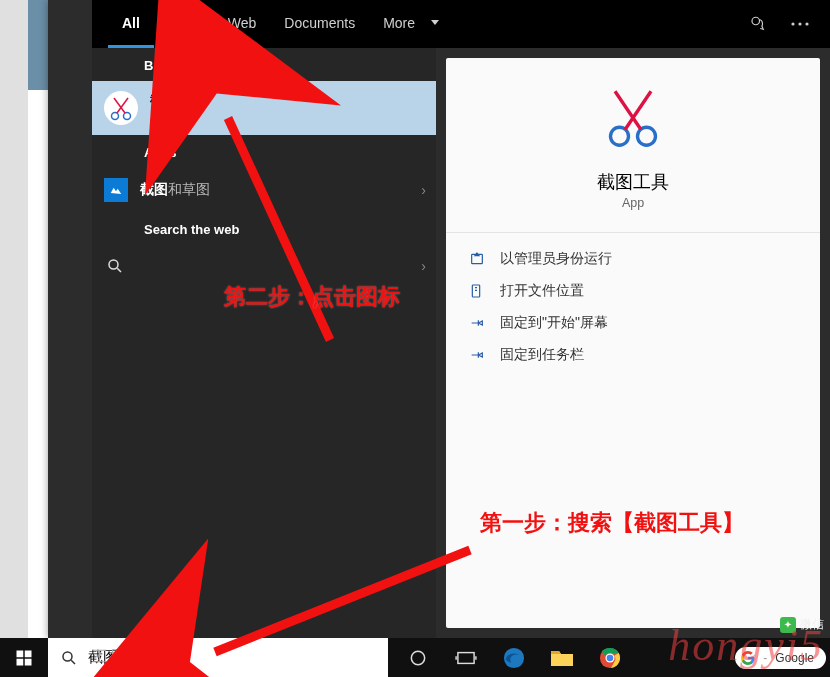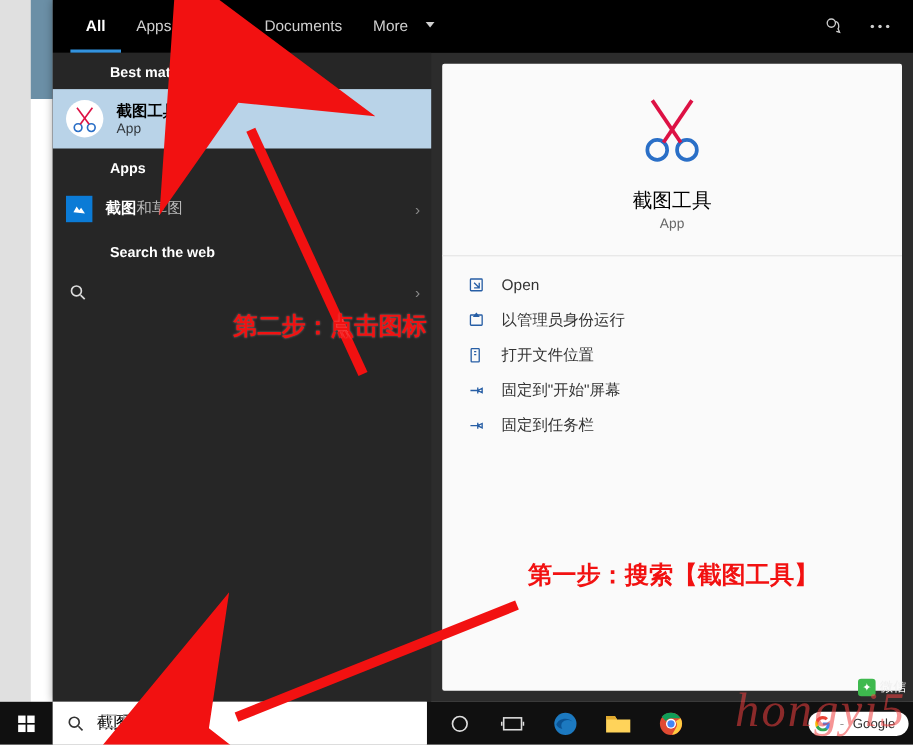--- a/index.html
+++ b/index.html
@@ -10,20 +10,21 @@
     position: absolute; left: 28px; top: 0; width: 20px; height: 638px;
     background: linear-gradient(#6b8fa6 0 90px, #fff 90px);
   }
 
   
   .search-flyout {
     position: absolute; left: 48px; top: 0; width: 782px; height: 638px;
     background: #2c2c2c; color: #fff;
     display: flex; flex-direction: column;
     box-shadow: 0 0 8px rgba(0,0,0,.4);
+    padding-left: 44px;
   }
   .search-tabs {
     height: 48px; background: #000; display: flex; align-items: center;
   }
   .tabs-left { display: flex; align-items: stretch; height: 100%; padding-left: 16px; gap: 0; }
   .search-tab {
     padding: 0 14px; font-size: 14px; color: #d0d0d0; display: flex; align-items: center;
     cursor: pointer; border-bottom: 3px solid transparent;
   }
   .search-tab.active { color: #fff; border-bottom-color: #3393df; font-weight: 600; }
@@ -222,29 +223,20 @@
             </svg>
         </div>
         <div class="detail-title">截图工具</div>
         <div class="detail-sub">App</div>
       </div>
       <div class="detail-divider"></div>
       <div class="action-list">
         <div class="action-item">
           <span class="act-icon">
             <svg width="16" height="16" viewBox="0 0 24 24" fill="none" stroke="currentColor" stroke-width="1.8">
-                <rect x="4" y="4" width="16" height="16" rx="1"></rect>
-                <path d="M9 9l7 7M16 9v7H9"></path>
-              </svg>
-          </span>
-          <span>Open</span>
-        </div>
-        <div class="action-item">
-          <span class="act-icon">
-            <svg width="16" height="16" viewBox="0 0 24 24" fill="none" stroke="currentColor" stroke-width="1.8">
                 <rect x="4" y="5" width="16" height="14" rx="1"></rect>
                 <path d="M12 3l3 4H9z" fill="currentColor"></path>
               </svg>
           </span>
           <span>以管理员身份运行</span>
         </div>
         <div class="action-item">
           <span class="act-icon">
             <svg width="16" height="16" viewBox="0 0 24 24" fill="none" stroke="currentColor" stroke-width="1.8">
                 <rect x="5" y="3" width="11" height="18" rx="1"></rect>
@@ -349,16 +341,16 @@
 <svg width="830" height="677" style="position:absolute;left:0;top:0;pointer-events:none">
   <defs>
     <marker id="ah" markerWidth="22" markerHeight="24" refX="4" refY="12" orient="auto">
       <path d="M0 0 L22 12 L0 24 L7 12 z" fill="#f21111"></path>
     </marker>
   </defs>
   <path d="M330 340 L228 118" stroke="#f21111" stroke-width="9" marker-end="url(#ah)"></path>
   <path d="M470 550 L215 652" stroke="#f21111" stroke-width="9" marker-end="url(#ah)"></path>
 </svg>
 
-<div class="anno-text" style="left:212px; top:282px">第二步：点击图标</div>
+<div class="anno-text" style="left:224px; top:282px">第二步：点击图标</div>
 <div class="anno-text" style="left:480px; top:508px">第一步：搜索【截图工具】</div>
 
 <div class="watermark">hongyi5</div>
 
 </body></html>

